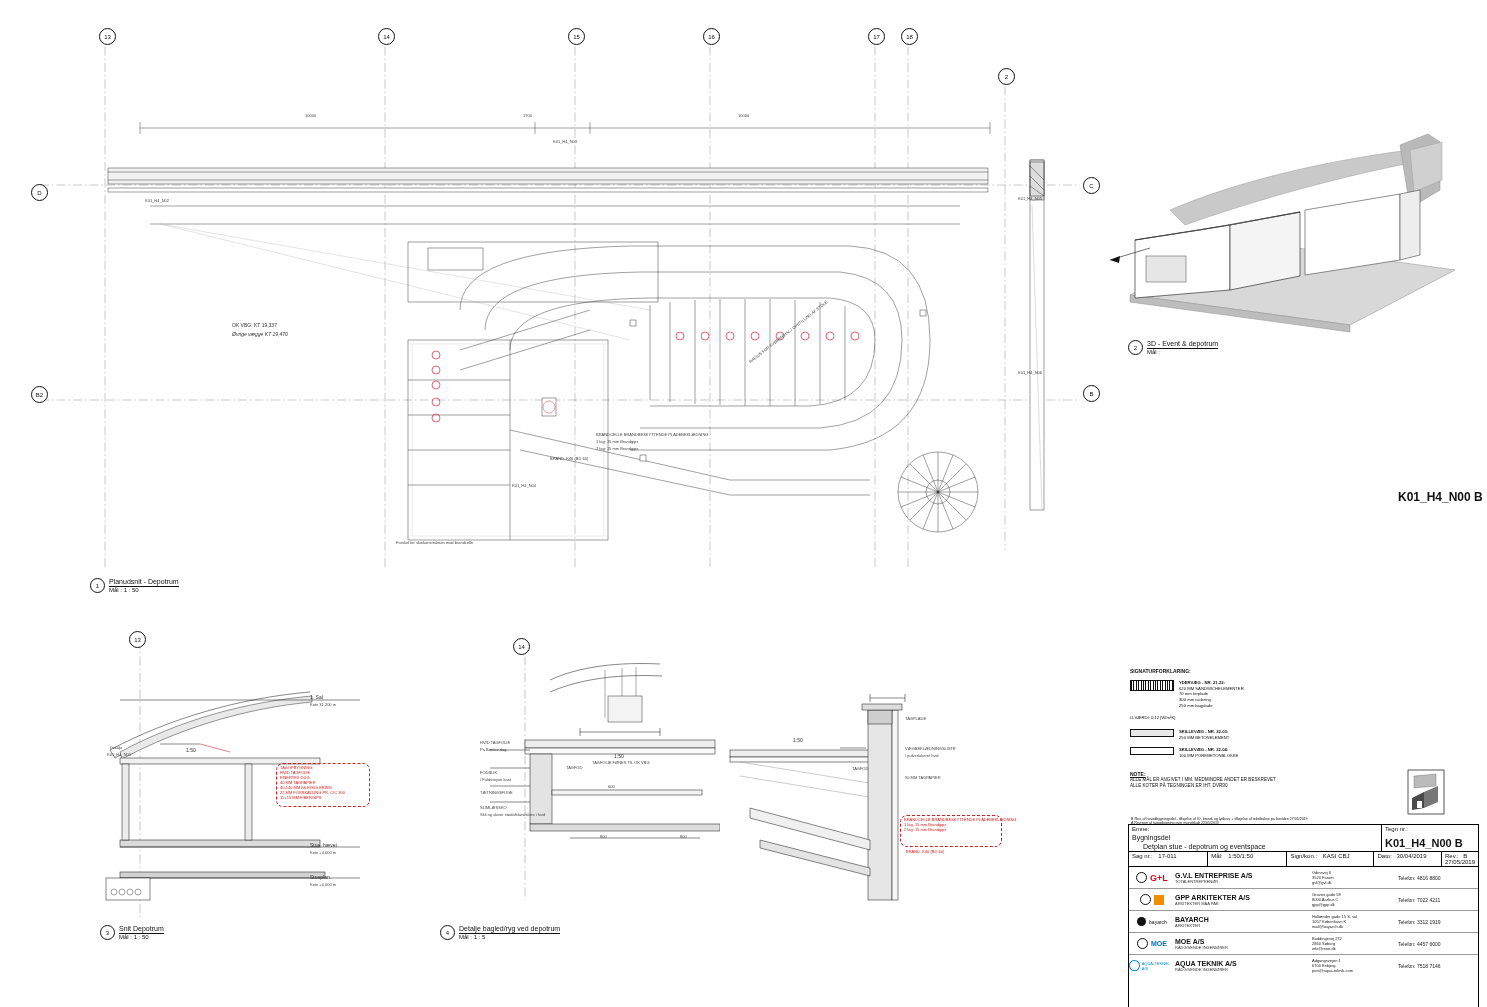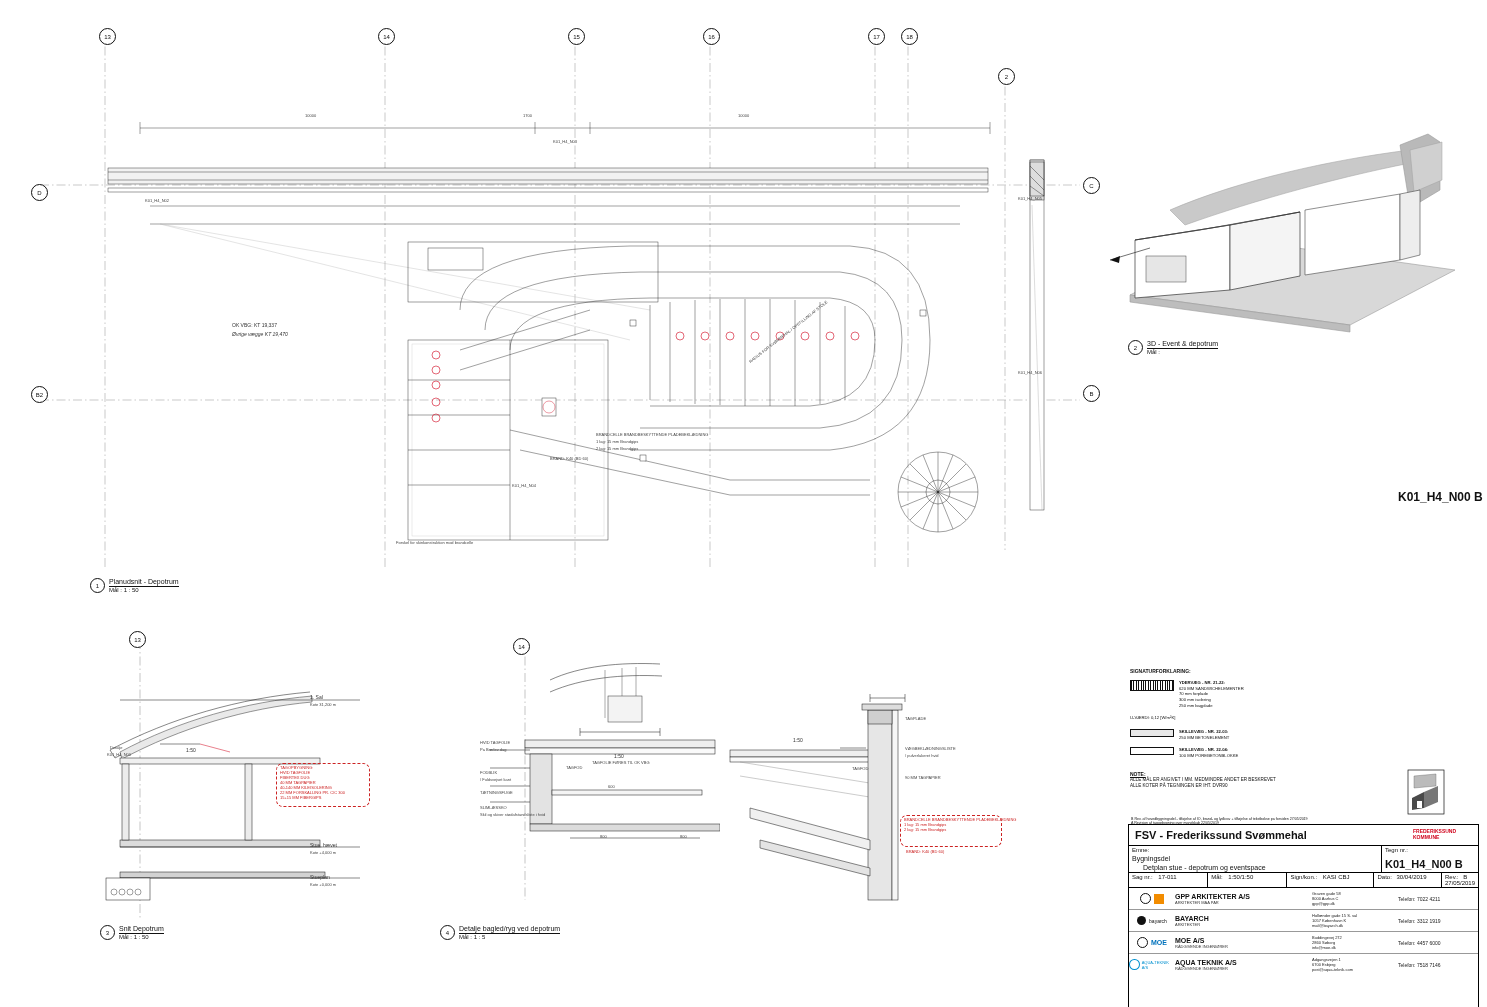--- a/index.html
+++ b/index.html
@@ -465,27 +465,20 @@
 </div>
 
 <div class="abs" style="left:1131px;top:817px;width:300px;">
   <div class="revrow">B    Rev. af hovedbygningsdel - tilføjelse af IO, brand- og lydkrav + tilføjelse af tekstbokse på forsiden      27/05/2019</div>
   <div class="revrow">A    Revision af tagopbygning over mandskab                                                                             22/05/2019</div>
 </div>
 <div class="abs" style="left:1419px;top:825px;font-size:8px;font-weight:bold;">Hovedprojekt</div>
 
 <div id="titleblock" class="abs">
 
-  <div class="row" style="align-items:center;">
-    <div class="tb-main" style="flex:1;">FSV - Frederikssund Svømmehal</div>
-    <div style="width:62px;padding:2px 3px;line-height:1.15;">
-      <div class="redtxt" style="font-size:5px;font-weight:bold;">FREDERIKSSUND</div>
-      <div class="redtxt" style="font-size:5px;font-weight:bold;">KOMMUNE</div>
-    </div>
-  </div>
 
   <div class="row">
     <div style="flex:1;border-right:.6px solid #000;">
       <div class="cell">Emne:</div>
       <div class="cell" style="font-size:7px;">Bygningsdel</div>
       <div class="cell" style="font-size:7px;padding-left:14px;">Detplan stue - depotrum og eventspace</div>
     </div>
     <div style="width:96px;">
       <div class="cell">Tegn nr.:</div>
       <div class="cell" style="font-size:11px;font-weight:bold;padding-top:4px;">K01_H4_N00  B</div>
@@ -508,20 +501,34 @@
     <div class="cell" style="width:62px;border-right:.5px solid #000;">
       <span>Dato:</span>
       <span style="margin-left:3px;">30/04/2019</span>
     </div>
     <div class="cell" style="flex:1;">
       <span>Rev.:</span>
       <span style="margin-left:3px;">B 27/05/2019</span>
     </div>
   </div>
 
+  <div class="firm">
+    <div class="logo">
+      <span style="width:9px;height:9px;border:1px solid #111;border-radius:50%;display:inline-block;"></span>
+      <span style="font-size:9px;font-weight:bold;color:#e2001a;margin-left:3px;">G+L</span>
+    </div>
+    <div class="nm">
+      <div class="n1">G.V.L ENTREPRISE A/S</div>
+      <div class="n2">TOTALENTREPRENØR</div>
+    </div>
+    <div class="adr" style="white-space:pre-line;">Odinsvej 6
+3520 Farum
+gvl@gvl.dk</div>
+    <div class="tel">Telefon: 4816 8800</div>
+  </div>
 
   <div class="firm">
     <div class="logo">
       <span style="width:9px;height:9px;border:1px solid #111;border-radius:50%;display:inline-block;"></span>
       <span style="display:inline-block;width:10px;height:10px;background:#f28c00;margin-left:3px;"></span>
     </div>
     <div class="nm">
       <div class="n1">GPP ARKITEKTER A/S</div>
       <div class="n2">ARKITEKTER MAA PAR</div>
     </div>

